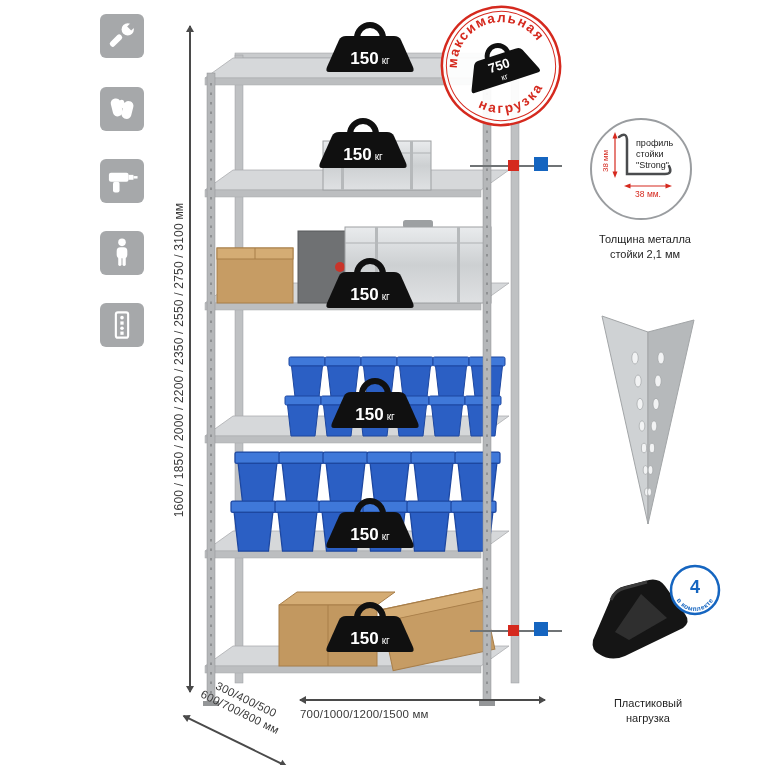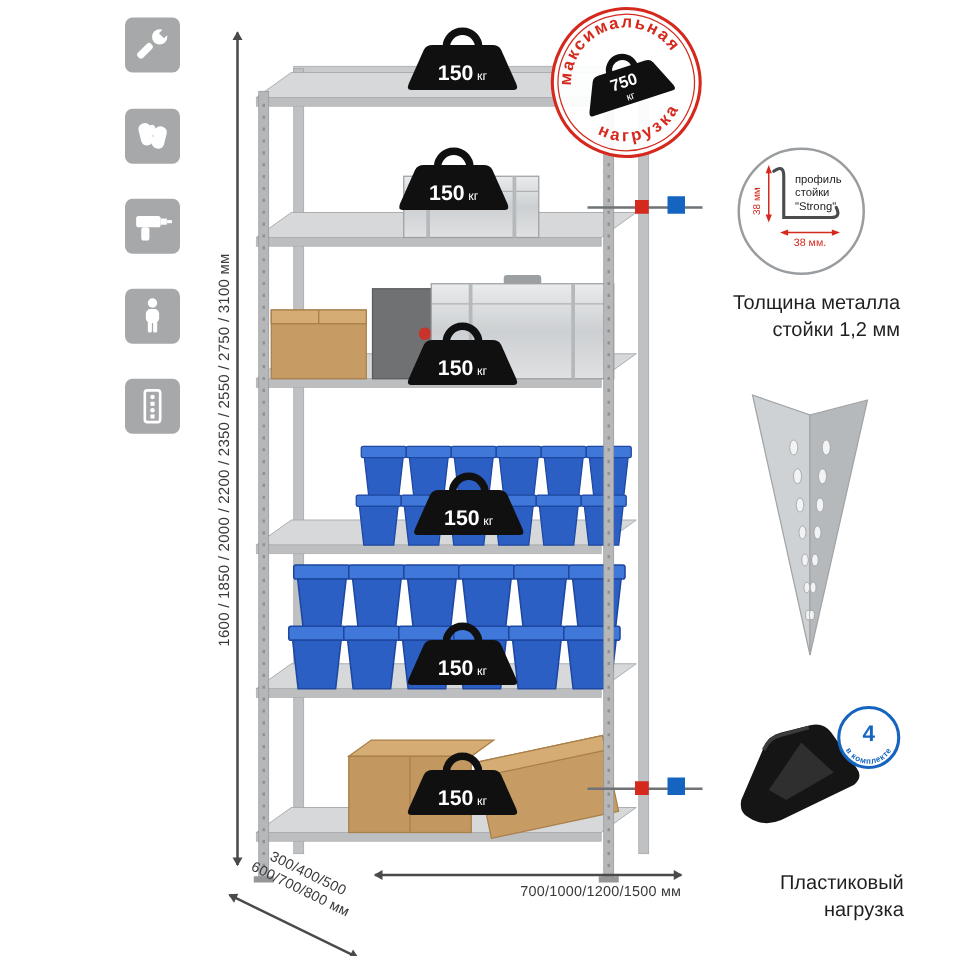--- a/index.html
+++ b/index.html
@@ -11,21 +11,21 @@
   .dl{position:absolute;background:#4a4a4a;}
   .dl.h::before{content:"";position:absolute;left:-1px;top:50%;margin-top:-4px;
     border-style:solid;border-width:4px 7px 4px 0;border-color:transparent #4a4a4a transparent transparent;}
   .dl.h::after{content:"";position:absolute;right:-1px;top:50%;margin-top:-4px;
     border-style:solid;border-width:4px 0 4px 7px;border-color:transparent transparent transparent #4a4a4a;}
   .dl.v::before{content:"";position:absolute;top:-1px;left:50%;margin-left:-4px;
     border-style:solid;border-width:0 4px 7px 4px;border-color:transparent transparent #4a4a4a transparent;}
   .dl.v::after{content:"";position:absolute;bottom:-1px;left:50%;margin-left:-4px;
     border-style:solid;border-width:7px 4px 0 4px;border-color:#4a4a4a transparent transparent transparent;}
   .dim-text{font-size:11.5px;color:#3a3a3a;letter-spacing:.2px;}
-  .caption{position:absolute;text-align:right;font-size:16px;color:#1f1f1f;line-height:1.4;}
+  .caption{position:absolute;text-align:center;font-size:11px;color:#1f1f1f;line-height:1.4;}
   .sq{position:absolute;}
 </style>
 </head>
 <body>
 
 <div class="canvas">
 
   <svg width="0" height="0" class="abs" aria-hidden="true">
     <defs>
       <linearGradient id="metal" x1="0" y1="0" x2="0" y2="1">
@@ -279,21 +279,21 @@
       <polygon points="84,70 77.5,67.5 77.5,72.5" fill="#d5291e"></polygon>
     </g>
     <text x="60" y="81" text-anchor="middle" fill="#d5291e" font-size="8.5">38 мм.</text>
     <text x="48" y="30" font-size="9" fill="#222">профиль</text>
     <text x="48" y="41" font-size="9" fill="#222">стойки</text>
     <text x="48" y="52" font-size="9" fill="#222">"Strong"</text>
   </svg>
 
   <div class="caption" style="left:570px;top:232px;width:150px">
     <div>Толщина металла</div>
-    <div>стойки 1,2 мм</div>
+    <div>стойки 2,1 мм</div>
   </div>
 
   <svg class="abs" style="left:590px;top:296px" width="116" height="238" viewBox="0 0 116 238">
     <polygon points="12,20 58,36 58,228" fill="#cfd2d4" stroke="#a2a5a7" stroke-width="1"></polygon>
     <polygon points="104,24 58,36 58,228" fill="#b6b9bb" stroke="#a2a5a7" stroke-width="1"></polygon>
     <g fill="#f2f3f4" stroke="#9a9da0" stroke-width=".6">
       <ellipse cx="45" cy="62" rx="3.2" ry="6"></ellipse>
         <ellipse cx="48" cy="85" rx="3.2" ry="6"></ellipse>
       <ellipse cx="50" cy="108" rx="3" ry="5.6"></ellipse>
         <ellipse cx="52" cy="130" rx="2.8" ry="5.2"></ellipse>
@@ -329,15 +329,15 @@
 
   <div class="abs" style="left:184px;top:715px;width:114px;transform:rotate(26deg);transform-origin:0 0">
     <div class="dl h" style="position:relative;width:114px;height:1.5px"></div>
   </div>
   <div class="abs dim-text" style="left:243px;top:706px;transform:translate(-50%,-50%) rotate(26deg);text-align:center;white-space:nowrap;line-height:1.25">
     <div>300/400/500</div>
     <div>600/700/800 мм</div>
   </div>
 
   <div class="dl h" style="left:300px;top:699px;width:245px;height:1.5px"></div>
-  <div class="abs dim-text" style="left:300px;top:708px;width:245px;text-align:right">700/1000/1200/1500 мм</div>
+  <div class="abs dim-text" style="left:300px;top:708px;width:245px;text-align:left">700/1000/1200/1500 мм</div>
 
 </div>
 
 </body></html>

